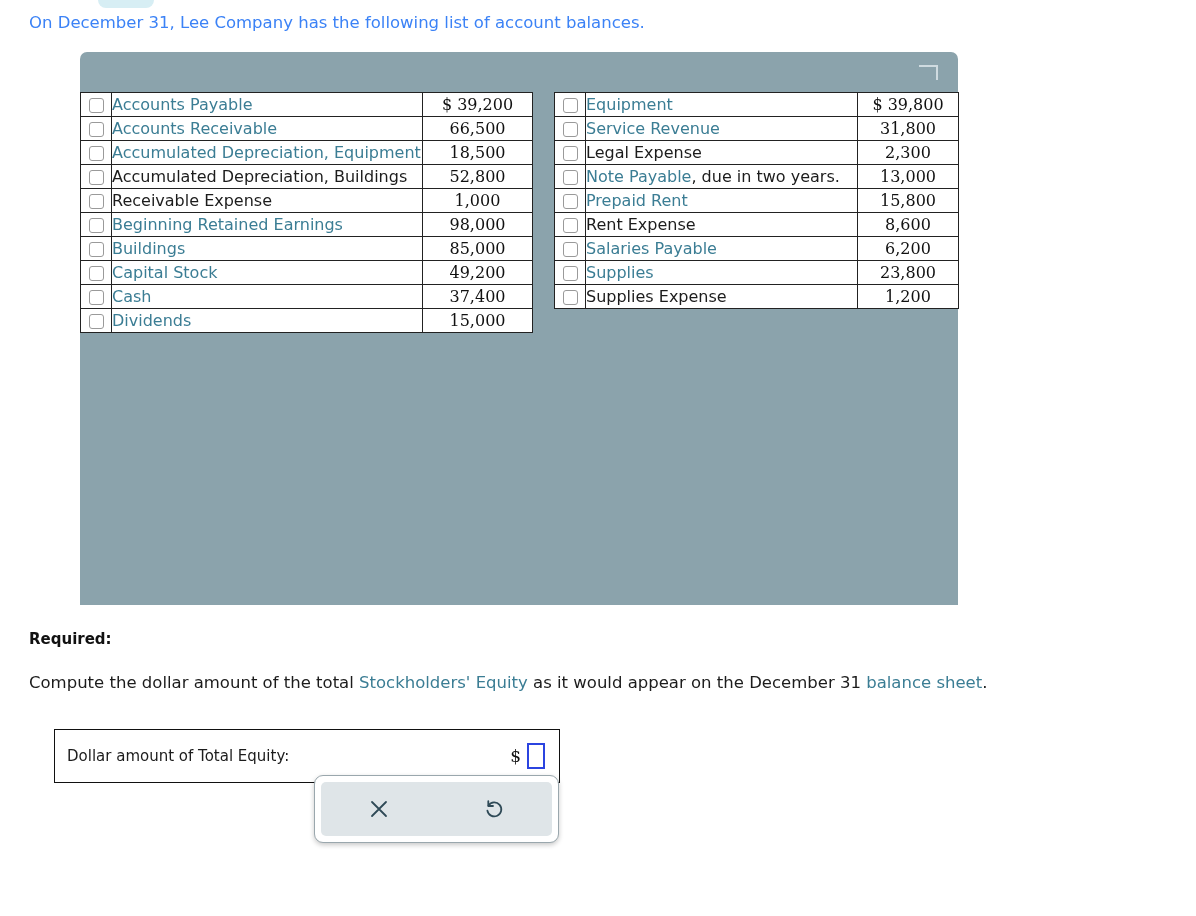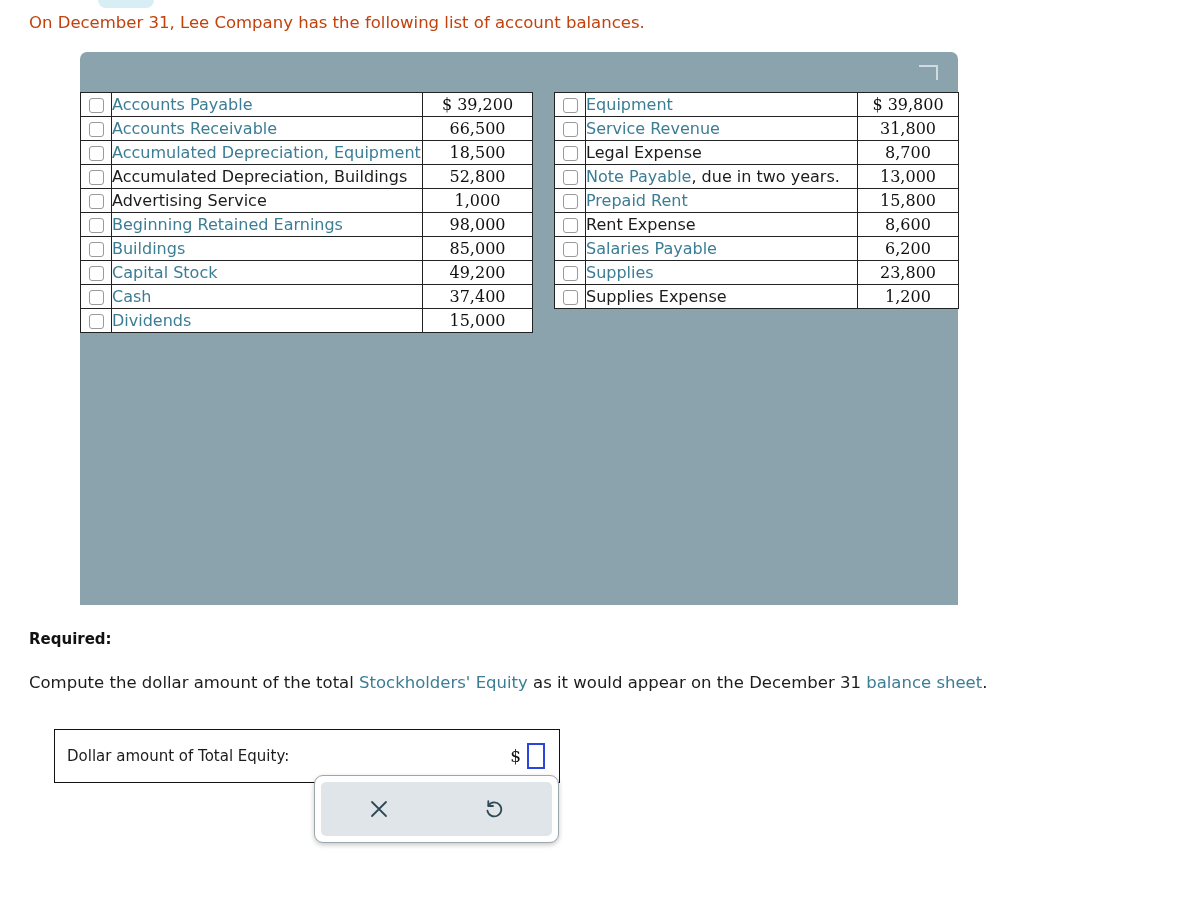--- a/index.html
+++ b/index.html
@@ -27,21 +27,21 @@
     background: #d7eef4;
     border-radius: 8px;
   }
 
   #intro-text {
     position: absolute;
     left: 29px;
     top: 11px;
     font-size: 16.5px;
     line-height: 24px;
-    color: #c2410c;
+    color: #3b82f6;
     white-space: nowrap;
   }
 
   
   #panel {
     position: absolute;
     left: 80px;
     top: 52px;
     width: 878px;
     height: 398px;
@@ -253,21 +253,21 @@
             <td class="name-cell"><span class="link">Accumulated Depreciation, Equipment</span><span class="plain"></span></td>
             <td class="amt-cell">18,500</td>
           </tr>
           <tr>
             <td class="cb-cell"><span class="chk"></span></td>
             <td class="name-cell"><span class="plain">Accumulated Depreciation, Buildings</span><span class="plain"></span></td>
             <td class="amt-cell">52,800</td>
           </tr>
           <tr>
             <td class="cb-cell"><span class="chk"></span></td>
-            <td class="name-cell"><span class="plain">Advertising Service</span><span class="plain"></span></td>
+            <td class="name-cell"><span class="plain">Receivable Expense</span><span class="plain"></span></td>
             <td class="amt-cell">1,000</td>
           </tr>
           <tr>
             <td class="cb-cell"><span class="chk"></span></td>
             <td class="name-cell"><span class="link">Beginning Retained Earnings</span><span class="plain"></span></td>
             <td class="amt-cell">98,000</td>
           </tr>
           <tr>
             <td class="cb-cell"><span class="chk"></span></td>
             <td class="name-cell"><span class="link">Buildings</span><span class="plain"></span></td>
@@ -301,21 +301,21 @@
             <td class="amt-cell">$ 39,800</td>
           </tr>
           <tr>
             <td class="cb-cell"><span class="chk"></span></td>
             <td class="name-cell"><span class="link">Service Revenue</span><span class="plain"></span></td>
             <td class="amt-cell">31,800</td>
           </tr>
           <tr>
             <td class="cb-cell"><span class="chk"></span></td>
             <td class="name-cell"><span class="plain">Legal Expense</span><span class="plain"></span></td>
-            <td class="amt-cell">8,700</td>
+            <td class="amt-cell">2,300</td>
           </tr>
           <tr>
             <td class="cb-cell"><span class="chk"></span></td>
             <td class="name-cell"><span class="link">Note Payable</span><span class="plain">, due in two years.</span></td>
             <td class="amt-cell">13,000</td>
           </tr>
           <tr>
             <td class="cb-cell"><span class="chk"></span></td>
             <td class="name-cell"><span class="link">Prepaid Rent</span><span class="plain"></span></td>
             <td class="amt-cell">15,800</td>

